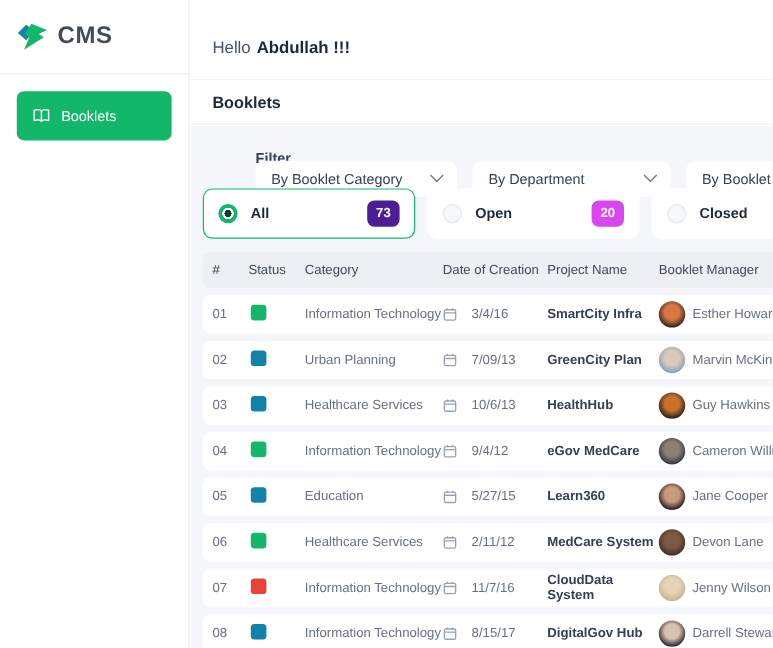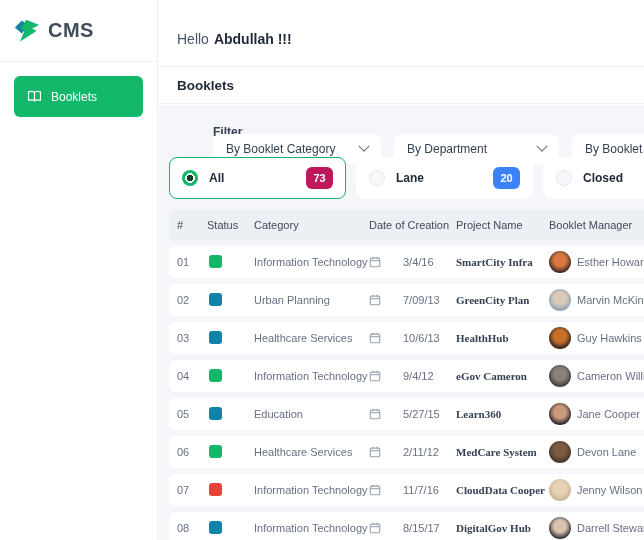--- a/index.html
+++ b/index.html
@@ -57,22 +57,22 @@
 
   
   .table { margin-top:11px; width:545px; }
   .grid { display:grid; grid-template-columns:30px 47px 115px 87px 93px 155px;
           align-items:center; padding-left:8px; }
   .thead { height:30px; background:#ECEFF4; border-radius:6px;
            font-size:11px; color:#3F4A5A; }
   .trow { height:32px; background:#fff; border-radius:6px; margin-top:6px;
           font-size:11px; color:#667085; cursor:pointer; }
   .sq { display:inline-block; width:13px; height:13px; border-radius:3px; margin-left:2px; }
-  .c-date { display:flex; align-items:center; gap:22px; }
-  .c-proj { font-weight:700; color:#344054;font-family:Liberation Serif, serif; }
+  .c-date { display:flex; align-items:center; gap:12px; }
+  .c-proj { font-weight:700; color:#344054; }
   .c-mgr { display:flex; align-items:center; gap:6px; white-space:nowrap; }
   .avatar { display:inline-block; width:22px; height:22px; border-radius:50%; flex-shrink:0; }
 </style>
 </head>
 <body>
 
 <div class="sidebar">
   <div class="logo-row">
     <svg width="26" height="26" viewBox="0 0 30 30">
       <polygon points="9,3 17,9 9,18 1,11" fill="#1386A8"></polygon>
@@ -116,26 +116,26 @@
       <div class="dropdown dd3">
         <span>By Booklet Manager</span>
 
       </div>
     </div>
 
     <div class="tabs-row">
       <div class="tab-card selected">
         <i class="radio checked"></i>
         <span class="tab-label">All</span>
-        <span class="badge" style="background: #be185d;">73</span>
+        <span class="badge" style="background: #4c1d95;">73</span>
       </div>
       <div class="tab-card">
         <i class="radio unchecked"></i>
-        <span class="tab-label">Lane</span>
-        <span class="badge" style="background: #3b82f6;">20</span>
+        <span class="tab-label">Open</span>
+        <span class="badge" style="background: #d946ef;">20</span>
       </div>
       <div class="tab-card">
         <i class="radio unchecked"></i>
         <span class="tab-label">Closed</span>
       </div>
     </div>
 
     <div class="table">
       <div class="grid thead">
         <span>#</span>
@@ -212,21 +212,21 @@
         <span>Information Technology</span>
         <span class="c-date">
           <svg width="12" height="12" viewBox="0 0 14 14">
               <rect x="1.5" y="2.5" width="11" height="10" rx="1.5" fill="none" stroke="#98A2B3" stroke-width="1.3"></rect>
               <line x1="1.5" y1="5.5" x2="12.5" y2="5.5" stroke="#98A2B3" stroke-width="1.3"></line>
               <line x1="4.5" y1="1" x2="4.5" y2="3" stroke="#98A2B3" stroke-width="1.3"></line>
               <line x1="9.5" y1="1" x2="9.5" y2="3" stroke="#98A2B3" stroke-width="1.3"></line>
             </svg>
           <span>9/4/12</span>
         </span>
-        <span class="c-proj">eGov Cameron</span>
+        <span class="c-proj">eGov MedCare</span>
         <span class="c-mgr">
           <i class="avatar" style="background: radial-gradient(circle at 50% 42%, rgb(138, 128, 118) 0px, rgb(138, 128, 118) 36%, rgb(60, 60, 64) 72%);"></i>
           <span>Cameron Williamson</span>
         </span>
       </div>
 
       <div class="grid trow">
         <span>05</span>
         <span><i class="sq" style="background: rgb(17, 130, 168);"></i></span>
         <span>Education</span>
@@ -272,21 +272,21 @@
         <span>Information Technology</span>
         <span class="c-date">
           <svg width="12" height="12" viewBox="0 0 14 14">
               <rect x="1.5" y="2.5" width="11" height="10" rx="1.5" fill="none" stroke="#98A2B3" stroke-width="1.3"></rect>
               <line x1="1.5" y1="5.5" x2="12.5" y2="5.5" stroke="#98A2B3" stroke-width="1.3"></line>
               <line x1="4.5" y1="1" x2="4.5" y2="3" stroke="#98A2B3" stroke-width="1.3"></line>
               <line x1="9.5" y1="1" x2="9.5" y2="3" stroke="#98A2B3" stroke-width="1.3"></line>
             </svg>
           <span>11/7/16</span>
         </span>
-        <span class="c-proj">CloudData Cooper</span>
+        <span class="c-proj">CloudData System</span>
         <span class="c-mgr">
           <i class="avatar" style="background: radial-gradient(circle at 50% 42%, rgb(231, 211, 181) 0px, rgb(231, 211, 181) 36%, rgb(201, 179, 150) 72%);"></i>
           <span>Jenny Wilson</span>
         </span>
       </div>
 
       <div class="grid trow">
         <span>08</span>
         <span><i class="sq" style="background: rgb(17, 130, 168);"></i></span>
         <span>Information Technology</span>

